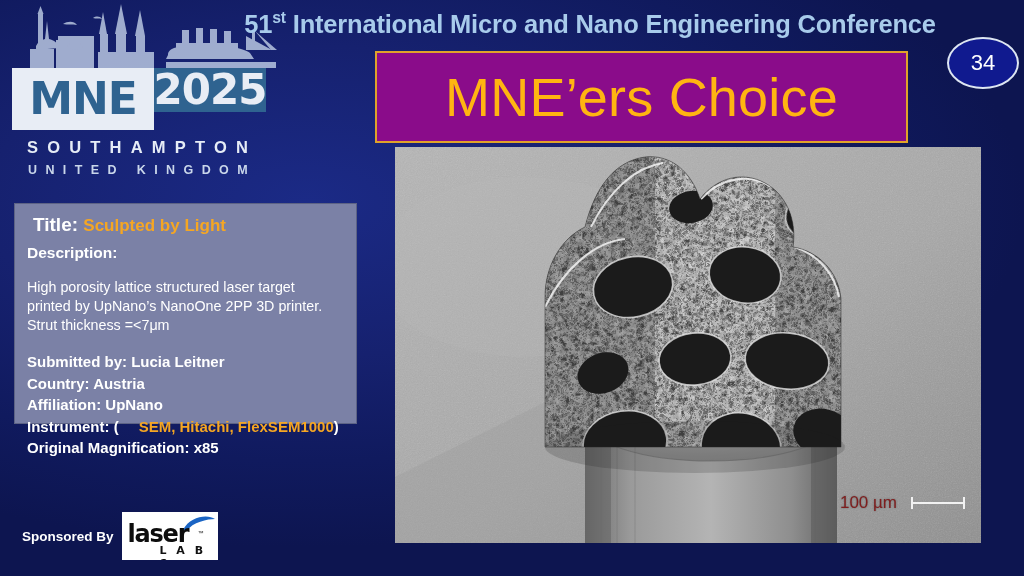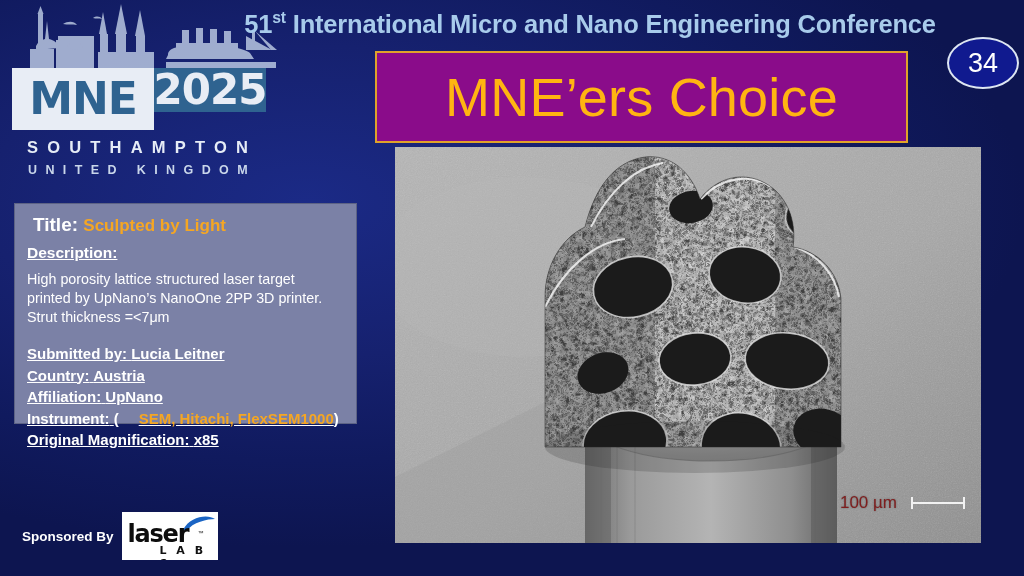--- a/index.html
+++ b/index.html
@@ -24,21 +24,21 @@
     text-align:center;letter-spacing:-.2px;white-space:nowrap;
     line-height:32px;
   }
   .conf-title sup{font-size:.62em;vertical-align:super;}
 
   
   .badge{
     position:absolute;left:947px;top:37px;width:68px;height:48px;
     border-radius:50%;background:#101a8f;border:2px solid #dde6f2;
     display:flex;align-items:center;justify-content:center;
-    color:#ffffff;font-size:27px;font-weight:normal;
+    color:#ffffff;font-size:22px;font-weight:normal;
   }
 
   
   .logo{position:absolute;left:8px;top:68px;width:262px;height:120px;}
   .logo-row{position:absolute;left:4px;top:0;display:flex;height:62px;}
   .logo-mne{
     background:#e8edf5;color:#2f6390;
     font-size:44px;font-weight:bold;font-family:"DejaVu Sans",sans-serif;
     letter-spacing:-1px;width:142px;height:62px;
     display:flex;align-items:center;justify-content:center;
@@ -75,23 +75,23 @@
 
   
   .info-panel{
     position:absolute;left:14px;top:203px;width:343px;height:221px;
     background:#7b81a6;border:1px solid #5d6385;box-sizing:border-box;
     padding:8px 10px 0 12px;color:#ffffff;
   }
   .info-title{font-size:19px;font-weight:bold;margin:2px 0 8px 6px;}
   .info-title .val{color:#f5a623;font-size:17px;}
   .lbl{font-weight:bold;}
-  .desc-head{font-size:15.5px;font-weight:bold;margin-bottom:8px;text-decoration:underline;}
+  .desc-head{font-size:15.5px;font-weight:bold;margin-bottom:16px;}
   .desc-body{font-size:14.3px;line-height:19px;font-weight:500;}
-  .meta{margin-top:16px;font-size:15px;line-height:21.5px;font-weight:bold;text-decoration:underline;}
+  .meta{margin-top:16px;font-size:15px;line-height:21.5px;font-weight:bold;}
   .meta .hl{color:#f5a623;margin-left:20px;}
 
   
   .sem-wrap{
     position:absolute;left:395px;top:147px;width:586px;height:396px;
     overflow:hidden;background:#9c9c9c;
   }
   .sem-svg{display:block;width:586px;height:396px;}
   .scalebar{
     position:absolute;right:16px;bottom:30px;

